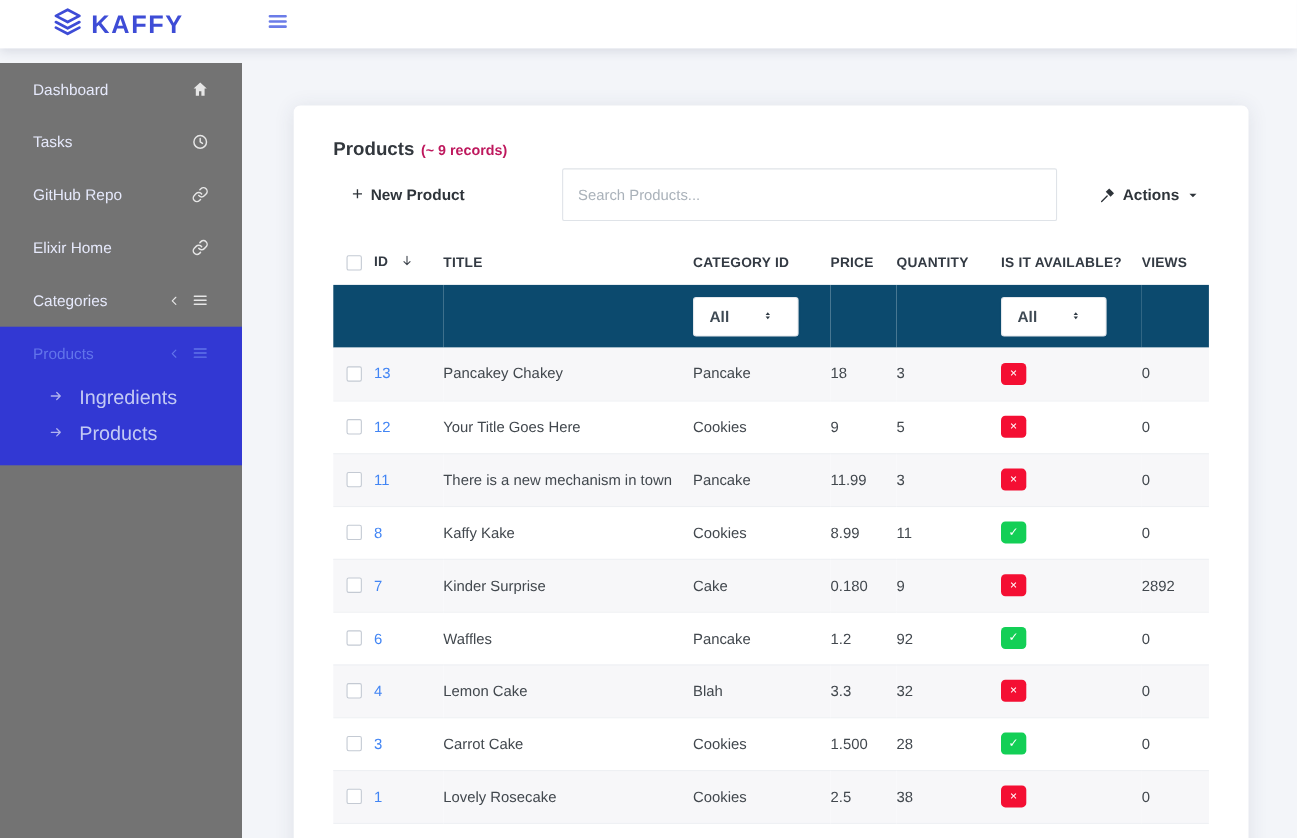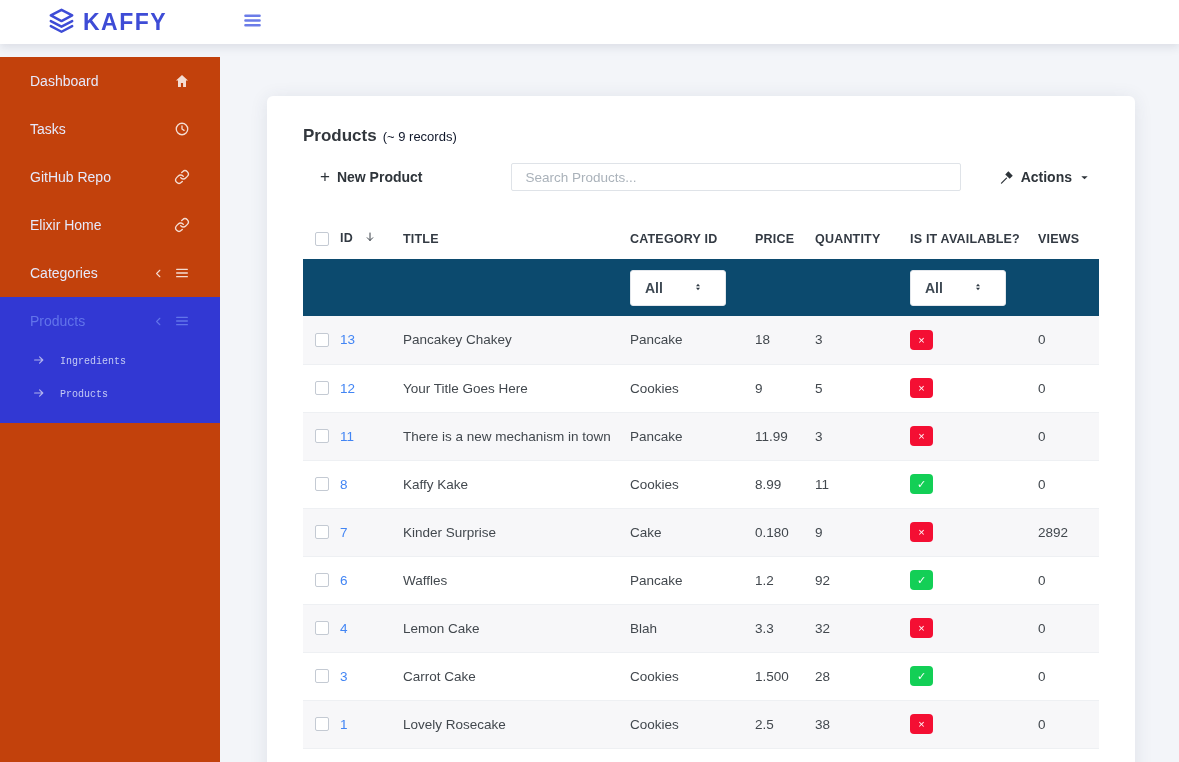--- a/index.html
+++ b/index.html
@@ -13,49 +13,49 @@
   .brand { display:flex; align-items:center; gap:8px; margin-left:48px;
     color:#3e4cd6; cursor:pointer; }
   .brand svg { width:27px; height:27px; }
   .brand-text { font-size:23px; font-weight:bold; letter-spacing:1.5px; }
   .nav-burger { margin-left:76px; width:20px; height:20px; color:#6b7ce8;
     cursor:pointer; display:flex; align-items:center; }
   .nav-burger svg { width:19px; height:19px; }
 
   
   .sidebar { position:fixed; top:57px; left:0; bottom:0; width:220px;
-    background:#c2410c; z-index:15; }
+    background:#737373; z-index:15; }
   .side-item { height:48px; display:flex; align-items:center;
     justify-content:space-between; padding:0 30px; cursor:pointer;
     font-size:14px; color:#e6e9fb; }
   .side-item .icons { display:flex; align-items:center; gap:9px;
     color:rgba(255,255,255,.82); }
   .side-item .icons svg { display:block; }
   .side-group.active { background:#3238d3; padding-bottom:12px; }
   .side-group.active > .side-item { color:#6274ea; }
   .side-group.active > .side-item .icons { color:#6274ea; }
   .side-sub { height:33px; display:flex; align-items:center;
-    padding-left:18px; cursor:pointer; font-size:10px; color:#c3caf4;font-family:Liberation Mono, monospace; }
+    padding-left:30px; cursor:pointer; font-size:18px; color:#c3caf4; }
   .side-sub svg { width:14px; height:14px; color:rgba(255,255,255,.62); }
   .side-sub span { margin-left:14px; }
 
   
   .main { position:absolute; top:57px; left:220px; width:959px; bottom:0; }
   .card { position:absolute; left:47px; top:39px; width:868px; height:900px;
     background:#fff; border-radius:6px; padding:30px 36px;
     box-shadow:0 2px 18px rgba(50,60,90,.10); }
   .card-title { font-size:17px; font-weight:bold; color:#32373d; }
-  .card-title .records { font-size:13px; font-weight:normal; color:#0f172a;
+  .card-title .records { font-size:13px; font-weight:bold; color:#be185d;
     margin-left:6px; }
 
   .toolbar { margin-top:12px; display:flex; align-items:center; height:38px; }
   .new-product { margin-left:17px; display:flex; align-items:center; gap:7px;
     font-size:14px; font-weight:bold; color:#2e343a; cursor:pointer; }
   .new-product .plus { font-size:17px; font-weight:normal; color:#2e343a; }
-  .search-input { margin-left:88px; width:450px; height:28px;
+  .search-input { margin-left:88px; width:450px; height:48px;
     border:1px solid #dfe3e8; border-radius:2px; padding:0 14px;
     font-size:13.5px; color:#333; outline:none;
     font-family:"Liberation Sans", sans-serif; }
   .search-input::placeholder { color:#aab2ba; }
   .actions-btn { margin-left:auto; margin-right:9px; display:flex;
     align-items:center; gap:7px; font-size:14px; font-weight:bold;
     color:#2e343a; cursor:pointer; }
   .actions-btn svg { display:block; }
 
   

